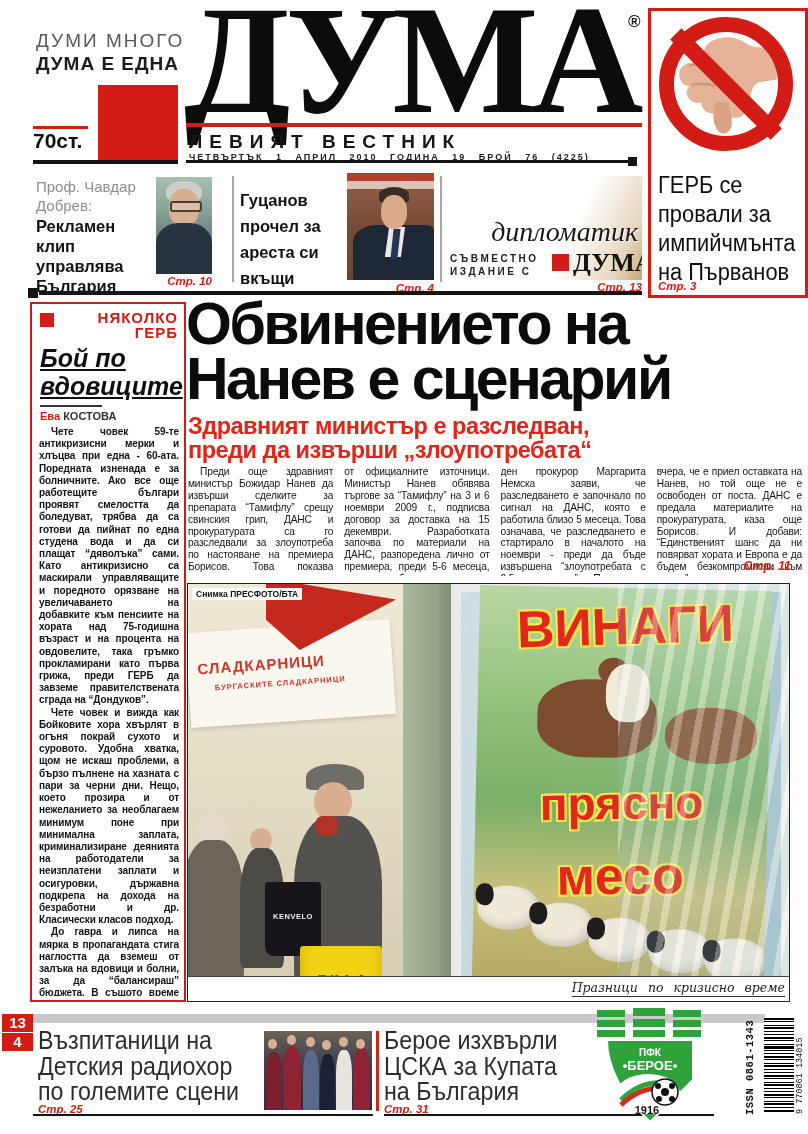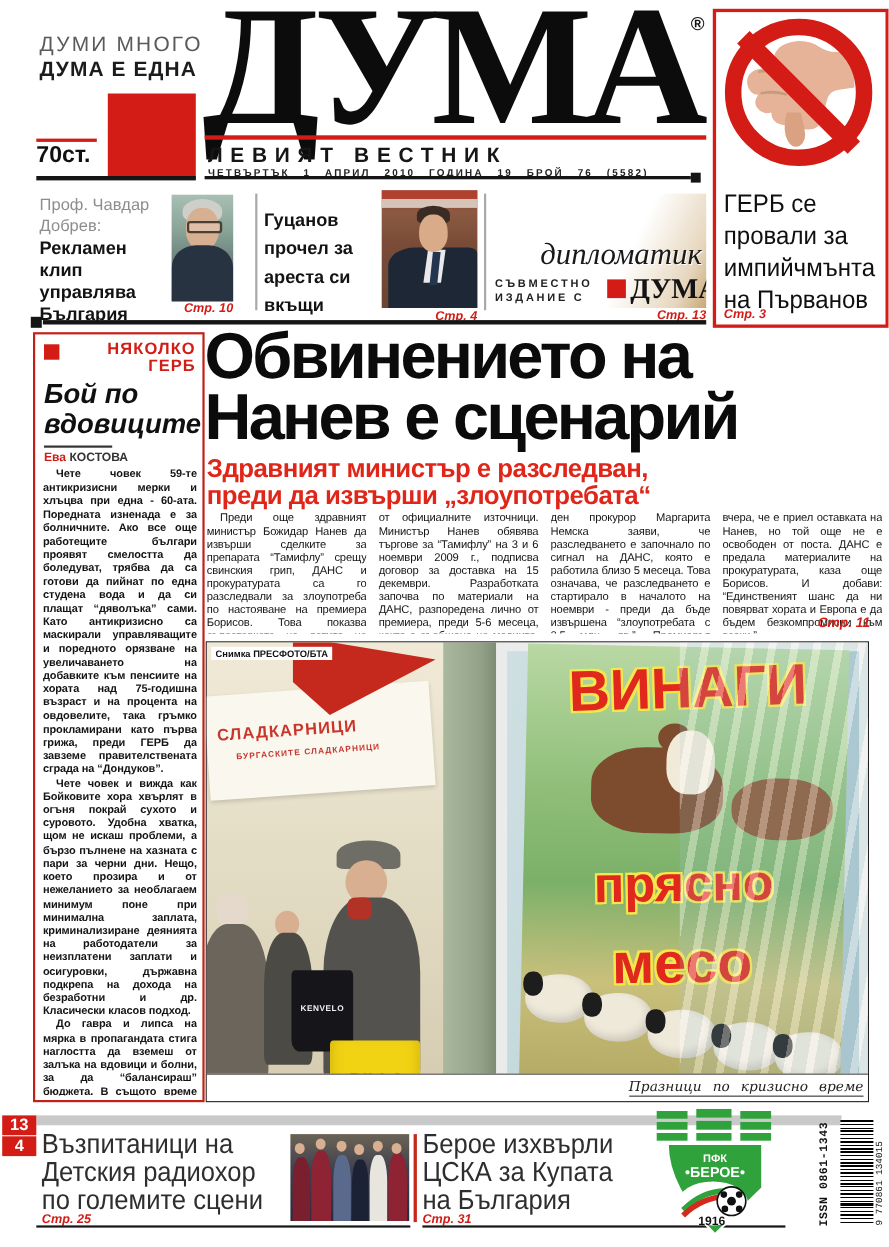--- a/index.html
+++ b/index.html
@@ -73,21 +73,21 @@
   .heavy-rule{left:39px;top:291px;width:603px;height:4px;background:#151515;}
   .heavy-sq{left:28px;top:288px;width:10px;height:10px;background:#151515;}
 
   
   .opinion{left:30px;top:302px;width:156px;height:700px;border:2px solid #c4201a;box-sizing:border-box;
            background:#fff;overflow:hidden;}
   .op-sq{position:absolute;left:8px;top:9px;width:14px;height:14px;background:#d21c15;}
   .op-rubric{position:absolute;right:6px;top:6px;text-align:right;font-size:15px;line-height:15px;
              font-weight:700;color:#d21c15;letter-spacing:1px;}
   .op-title{position:absolute;left:8px;top:40px;width:140px;font-size:25px;line-height:28px;
-            font-weight:700;font-style:italic;color:#101010;}
+            font-weight:700;font-style:italic;color:#101010;text-decoration:underline;}
   .op-line{position:absolute;left:8px;top:101px;width:62px;height:2px;background:#333;}
   .op-author{position:absolute;left:8px;top:106px;font-size:11px;font-weight:700;}
   .op-author .f{color:#d21c15;} .op-author .l{color:#333;}
   .op-body{position:absolute;left:7px;top:122px;width:140px;height:570px;overflow:hidden;
            font-size:10px;line-height:12.2px;font-weight:700;letter-spacing:-.1px;
            text-align:justify;color:#141414;}
   .op-body p{margin:0;text-indent:12px;}
 
   
   .headline{left:186px;top:297px;width:622px;font-size:59px;line-height:55px;font-weight:700;
@@ -172,21 +172,21 @@
   <div class="abs slogan1">ДУМИ МНОГО</div>
   <div class="abs slogan2">ДУМА Е ЕДНА</div>
   <div class="abs m-redsq"></div>
   <div class="abs price-line"></div>
   <div class="abs price">70ст.</div>
   <div class="abs price-black"></div>
   <div class="abs mast-title">ДУМА</div>
   <div class="abs regmark">®</div>
   <div class="abs mast-redline"></div>
   <div class="abs subtitle">ЛЕВИЯТ ВЕСТНИК</div>
-  <div class="abs dateline">ЧЕТВЪРТЪК 1 АПРИЛ 2010 ГОДИНА 19 БРОЙ 76 (5582)</div>
+  <div class="abs dateline">ЧЕТВЪРТЪК 1 АПРИЛ 2010 ГОДИНА 19 БРОЙ 76 (4225)</div>
   <div class="abs head-black"></div>
   <div class="abs head-sq"></div>
 
   <div class="abs gerb-box">
     <div class="nosign">
       <svg class="hand" viewBox="0 0 100 100">
         <path fill="#e6b298" d="M14 30 q-9 4 -7 13 q2 8 9 8 q-5 7 0 12 q4 5 11 3 q0 8 8 10 l20 4 q12 2 15 -9 l4 -16 q2 -7 9 -8 l14 -2 l0 -30 l-16 0 q-7 0 -13 -4 q-9 -6 -20 -5 q-15 2 -18 11 q-2 6 4 9 z"></path>
         <path fill="#dba183" d="M40 66 q-4 16 1 24 q4 7 10 4 q6 -4 4 -14 l-3 -14 z"></path>
         <path fill="#caa98d" d="M16 32 q16 -4 26 2 M18 50 q12 -3 22 1" stroke="#c49b7d" stroke-width="2"></path>
       </svg>

